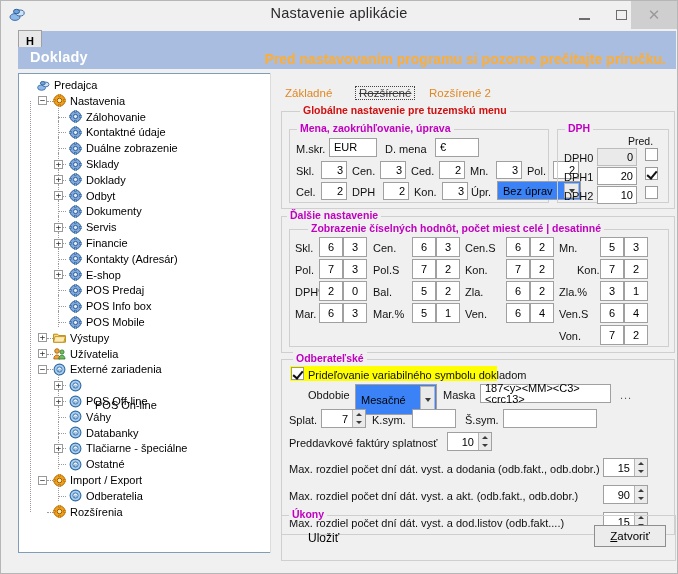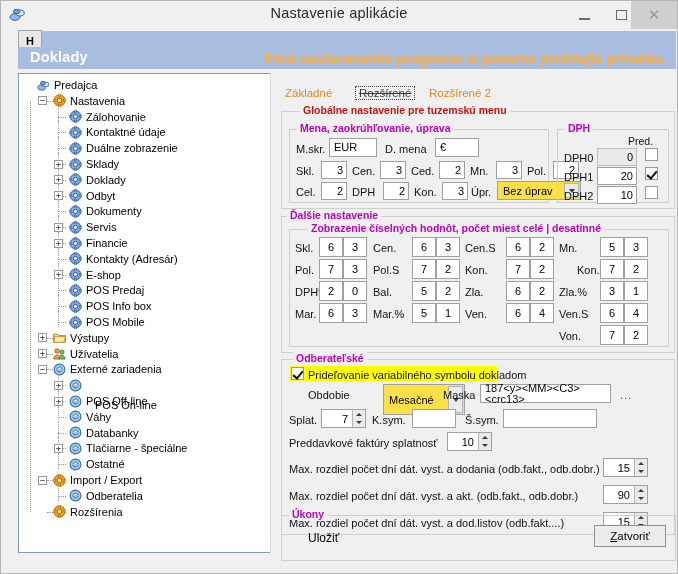--- a/index.html
+++ b/index.html
@@ -63,21 +63,21 @@
   .t-mag{color:#c000c0;}
   .t-red{color:#d01010;}
 
   .lbl{position:absolute;font-size:11px;color:#111;white-space:nowrap;}
   .fld{position:absolute;box-sizing:border-box;background:#fff;border:1px solid #a0a0a0;
        font-size:11px;color:#000;text-align:right;padding-right:3px;line-height:1;display:flex;align-items:center;justify-content:flex-end;}
   .fld.left{justify-content:flex-start;padding-left:4px;padding-right:0;text-align:left;}
   .fld.gray{background:#eaeaea;border:1px solid #bdbdbd;}
   .fld.ctr{justify-content:center;padding:0;}
 
-  .combo{position:absolute;box-sizing:border-box;background:#fde047;border:1px solid #a0a0a0;font-size:11px;display:flex;align-items:center;}
+  .combo{position:absolute;box-sizing:border-box;background:#3b82f6;border:1px solid #a0a0a0;font-size:11px;display:flex;align-items:center;}
   .combo span.v{padding-left:5px;color:#000;}
   .combo .arrowbox{position:absolute;right:1px;top:1px;bottom:1px;width:15px;background:#eaeaea;border:1px solid #b5b5b5;
        box-sizing:border-box;display:flex;align-items:center;justify-content:center;}
   .carat{width:0;height:0;border-left:3.5px solid transparent;border-right:3.5px solid transparent;border-top:4px solid #3b3b3b;}
 
   .spin{position:absolute;box-sizing:border-box;background:#fff;border:1px solid #a0a0a0;display:flex;align-items:center;}
   .spin .sv{position:absolute;left:0;right:14px;text-align:right;padding-right:3px;font-size:11px;}
   .spbtns{position:absolute;right:0px;top:0px;bottom:0px;width:13px;background:#eaeaea;border-left:1px solid #b5b5b5;box-sizing:border-box;}
   .spbtns i{position:absolute;left:0;width:100%;height:50%;display:flex;align-items:center;justify-content:center;}
   .spbtns i.u{top:0;}
@@ -579,21 +579,21 @@
         </div>
 
       <div class="gbox" style="left:2px;top:286px;width:394px;height:176px;"></div>
       <div class="gtitle t-mag" style="left:14px;top:279px;">Odberateľské</div>
 
       <div class="hilite" style="left:11px;top:293px;width:207px;height:15px;"></div>
       <div class="chk on" style="left:12px;top:294px;"></div>
       <div class="lbl" style="left:29px;top:296px;">Prideľovanie variabilného symbolu dokladom</div>
 
       <div class="lbl" style="left:29px;top:316px;">Obdobie</div>
-      <div class="combo" style="left:76px;top:311px;width:82px;height:31px;margin-left:28px;">
+      <div class="combo" style="left:76px;top:311px;width:82px;height:31px;">
         <span class="v">Mesačné</span>
         <span class="arrowbox">
             <i class="carat"></i>
           </span>
       </div>
       <div class="lbl" style="left:164px;top:316px;">Maska</div>
       <div class="fld left" style="left:201px;top:311px;width:131px;height:19px;">187&lt;y&gt;&lt;MM&gt;&lt;C3&gt;&lt;crc13&gt;</div>
       <div class="dots" style="left:341px;top:316px;">...</div>
 
       <div class="lbl" style="left:10px;top:341px;">Splat.</div>

